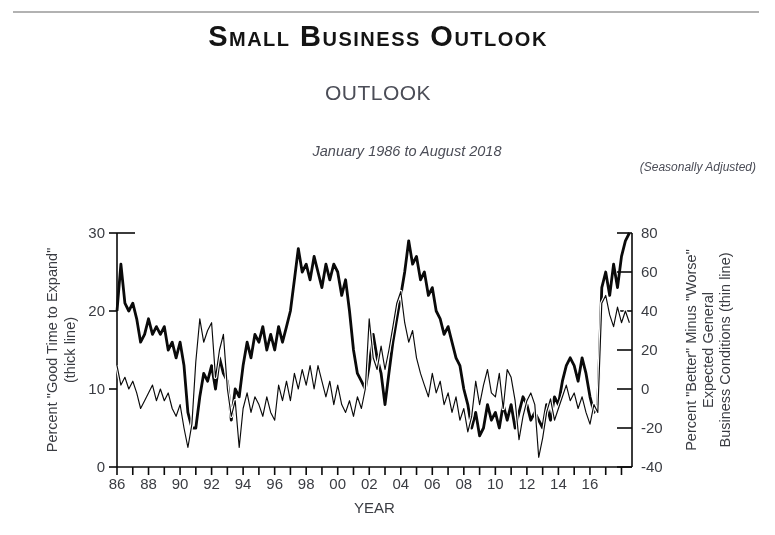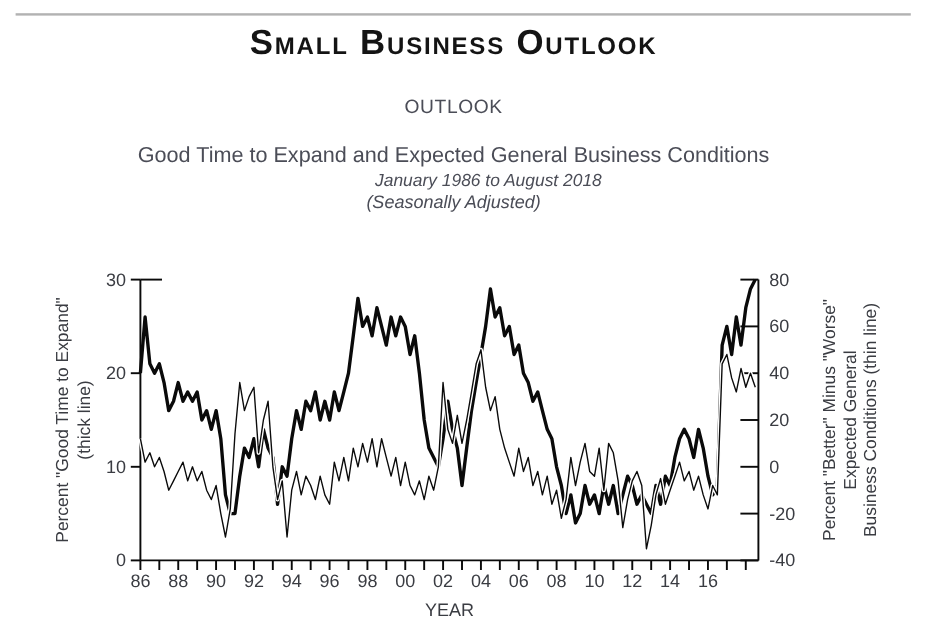--- a/index.html
+++ b/index.html
@@ -9,36 +9,35 @@
     --line-black:#0a0a0a;
   }
   html,body{margin:0;padding:0;background:#ffffff;}
   .page{
     position:relative;width:775px;height:535px;background:#ffffff;overflow:hidden;
     font-family:"Liberation Sans", sans-serif;color:#141414;
   }
   .top-rule{position:absolute;left:13px;width:746px;top:11px;height:2px;background:var(--rule-gray);}
   .centered{position:absolute;left:0;width:756px;text-align:center;}
   .title{top:20px;font-size:29px;font-weight:bold;font-variant:small-caps;letter-spacing:1.5px;color:#141414;}
-  .outlook{top:81px;font-size:16px;letter-spacing:0.5px;color:var(--text-gray);}
+  .outlook{top:81px;font-size:21px;letter-spacing:0.5px;color:var(--text-gray);}
   .subtitle{top:119px;font-size:18px;color:var(--text-gray);}
   .period{top:143px;font-size:14.5px;font-style:italic;color:var(--text-gray);padding-left:29px;}
-  .adjusted{top:160px;font-size:15px;font-style:italic;color:var(--text-gray);}
+  .adjusted{top:160px;font-size:12px;font-style:italic;color:var(--text-gray);text-align:right;}
   #chart{position:absolute;left:0;top:195px;}
   #chart text{font-family:"Liberation Sans", sans-serif;fill:var(--axis-text);}
 </style>
 </head>
 <body>
 
 <div class="page">
   <div class="top-rule"></div>
 
   <div class="centered title">Small Business Outlook</div>
   <div class="centered outlook">OUTLOOK</div>
-  <div class="centered subtitle">Good Time to Expand and Expected General Business Conditions</div>
   <div class="centered period">January 1986 to August 2018</div>
   <div class="centered adjusted">(Seasonally Adjusted)</div>
 
   <svg id="chart" width="775" height="340">
       <line x1="117" y1="38" x2="117" y2="272" stroke="#0a0a0a" stroke-width="1.6"></line>
       <line x1="632" y1="38" x2="632" y2="272" stroke="#0a0a0a" stroke-width="1.6"></line>
       <line x1="117" y1="272" x2="632" y2="272" stroke="#0a0a0a" stroke-width="1.6"></line>
       <line x1="109" y1="272" x2="117" y2="272" stroke="#0a0a0a" stroke-width="1.6"></line>
       <text x="105" y="277" font-size="15" text-anchor="end">0</text>
       <line x1="109" y1="194" x2="117" y2="194" stroke="#0a0a0a" stroke-width="1.6"></line>

